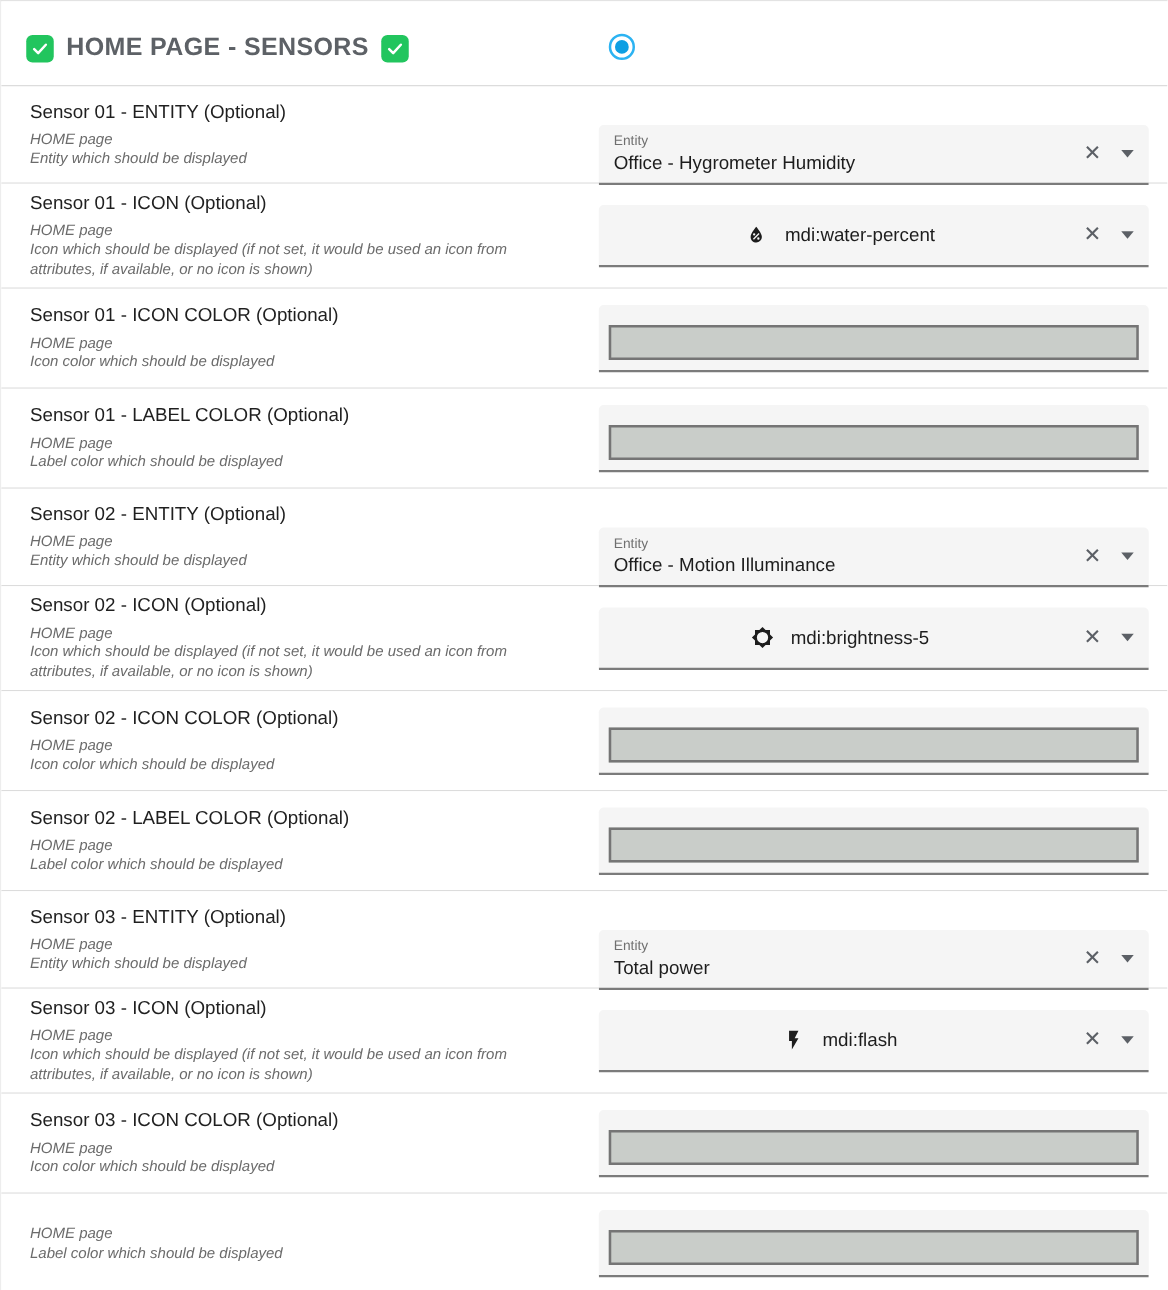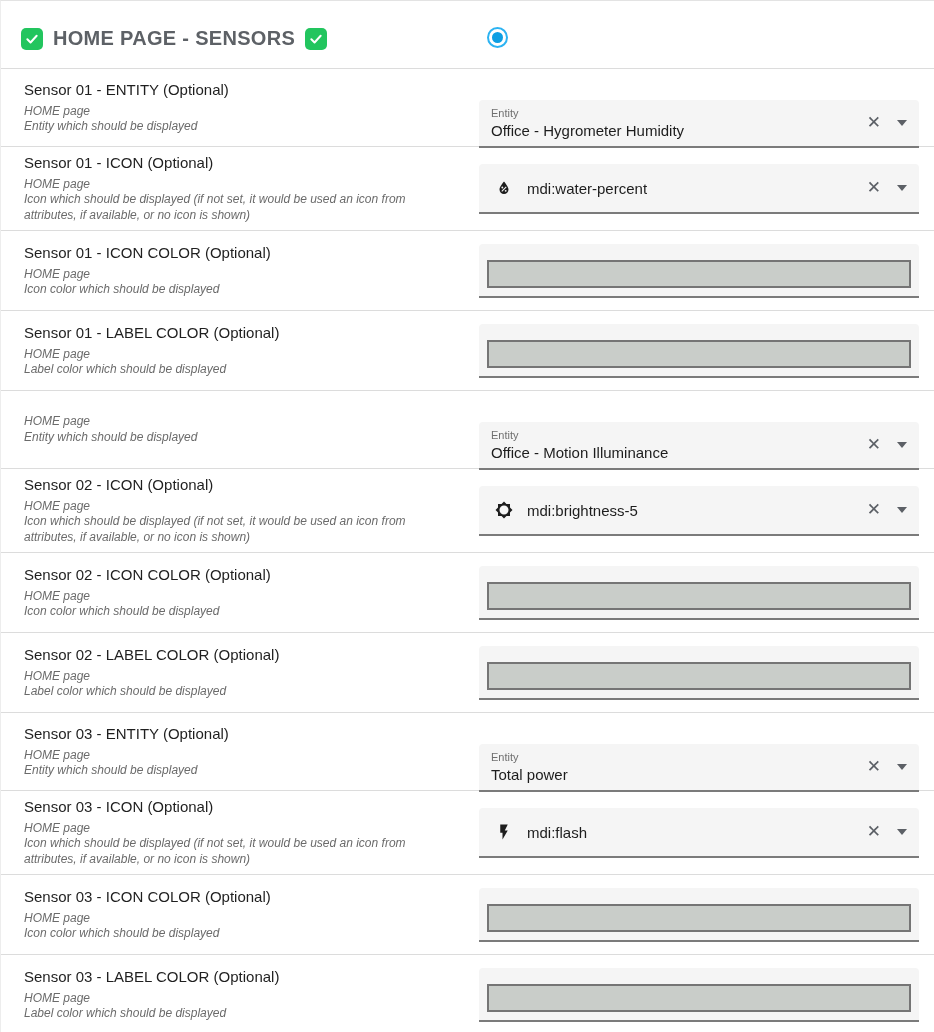--- a/index.html
+++ b/index.html
@@ -100,20 +100,21 @@
   }
   .entity-field { height: 48px; padding: 7px 70px 0 12px; margin-top: 32px; }
   .field-label { font-size: 11px; color: #6f6f6f; margin-bottom: 3px; }
   .field-value { font-size: 15px; color: #1d1d1d; white-space: nowrap; overflow: hidden; }
 
   .icon-field {
     height: 50px;
     padding: 0 70px 0 16px;
     display: flex;
     align-items: center;
+    justify-content: center;
   }
   .mdi-glyph { width: 18px; height: 18px; flex: 0 0 auto; margin-right: 14px; }
   .mdi-glyph svg { width: 18px; height: 18px; display: block; }
   .icon-field .field-value { margin-top: 1px; }
 
   .field-actions {
     position: absolute;
     right: 12px; top: 0; bottom: 0;
     display: flex;
     align-items: center;
@@ -222,20 +223,21 @@
     </div>
     <div class="row-right">
   <div class="field color-field">
     <div class="swatch"></div>
   </div>
 </div>
   </div>
 
   <div class="row row-entity">
     <div class="row-left">
+      <div class="row-title">Sensor 02 - ENTITY (Optional)</div>
       <div class="row-sub">HOME page</div>
       <div class="row-desc">Entity which should be displayed</div>
     </div>
     <div class="row-right">
   <div class="field entity-field">
     <div class="field-label">Entity</div>
     <div class="field-value">Office - Motion Illuminance</div>
     <div class="field-actions">
       <span class="clear-x">✕</span>
       <span class="caret"></span>
@@ -340,21 +342,20 @@
     </div>
     <div class="row-right">
   <div class="field color-field">
     <div class="swatch"></div>
   </div>
 </div>
   </div>
 
   <div class="row row-color">
     <div class="row-left">
-      <div class="row-title">Sensor 03 - LABEL COLOR (Optional)</div>
       <div class="row-sub">HOME page</div>
       <div class="row-desc">Label color which should be displayed</div>
     </div>
     <div class="row-right">
   <div class="field color-field">
     <div class="swatch"></div>
   </div>
 </div>
   </div>
 </div>

